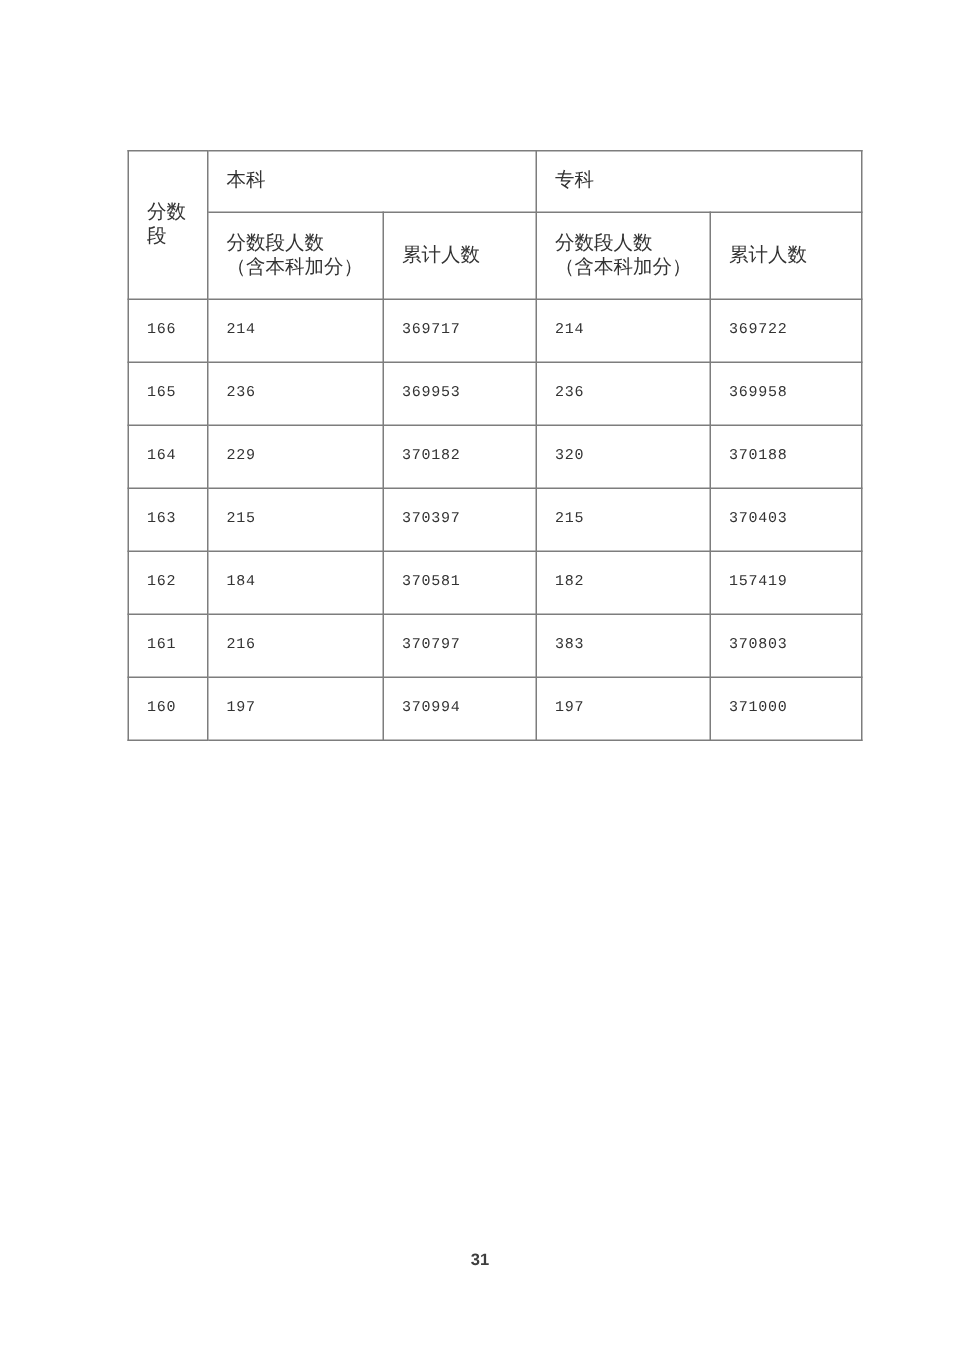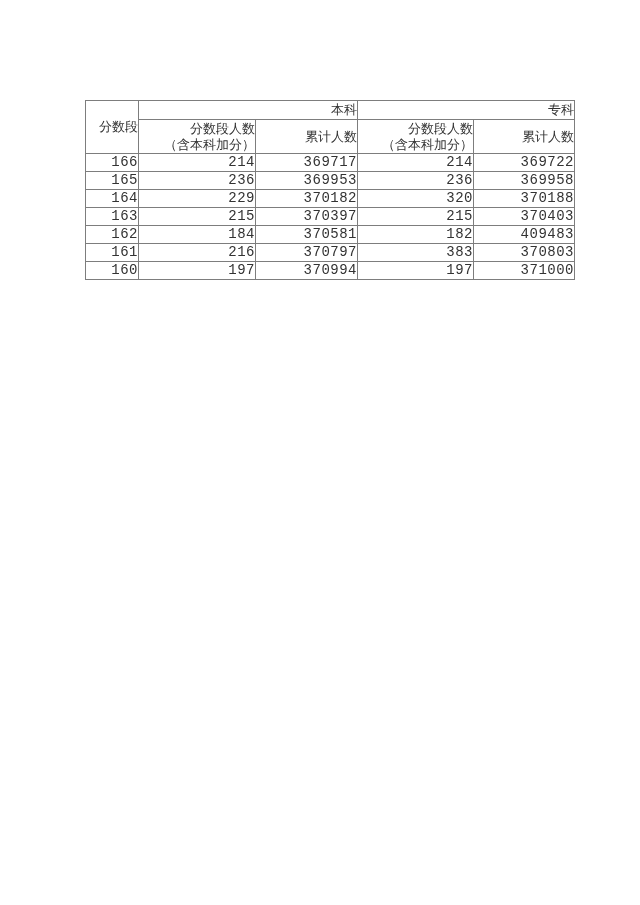--- a/index.html
+++ b/index.html
@@ -24,22 +24,22 @@
     position: absolute;
     left: 85px;
     top: 100px;
     border-collapse: collapse;
     table-layout: fixed;
     width: 489px;
   }
   .score-table th,
   .score-table td {
     border: 1px solid #7d7d7d;
-    padding: 0;
-    text-align: right;
+    padding: 12px;
+    text-align: left;
     vertical-align: middle;
     color: #333333;
     overflow: hidden;
   }
   .score-table th {
     font-family: "DejaVu Serif", "Liberation Serif", serif;
     font-weight: normal;
     font-size: 13px;
     line-height: 16px;
   }
@@ -48,21 +48,21 @@
   }
   .row-sub-header th {
     height: 33px;
   }
   .sub-two-line {
     display: block;
     line-height: 16px;
   }
   .score-table td {
     font-family: "Liberation Mono", "DejaVu Sans Mono", monospace;
-    font-size: 14px;
+    font-size: 10px;
     height: 17px;
     line-height: 17px;
     letter-spacing: 0.5px;
   }
   .page-number {
     position: absolute;
     top: 834px;
     left: 0;
     width: 100%;
     text-align: center;
@@ -131,33 +131,34 @@
         <td>215</td>
         <td>370397</td>
         <td>215</td>
         <td>370403</td>
       </tr>
       <tr>
         <td>162</td>
         <td>184</td>
         <td>370581</td>
         <td>182</td>
-        <td>409483</td>
+        <td>157419</td>
       </tr>
       <tr>
         <td>161</td>
         <td>216</td>
         <td>370797</td>
         <td>383</td>
         <td>370803</td>
       </tr>
       <tr>
         <td>160</td>
         <td>197</td>
         <td>370994</td>
         <td>197</td>
         <td>371000</td>
       </tr>
     </tbody>
   </table>
 
+  <div class="page-number">31</div>
 
 </div>
 
 </body></html>

